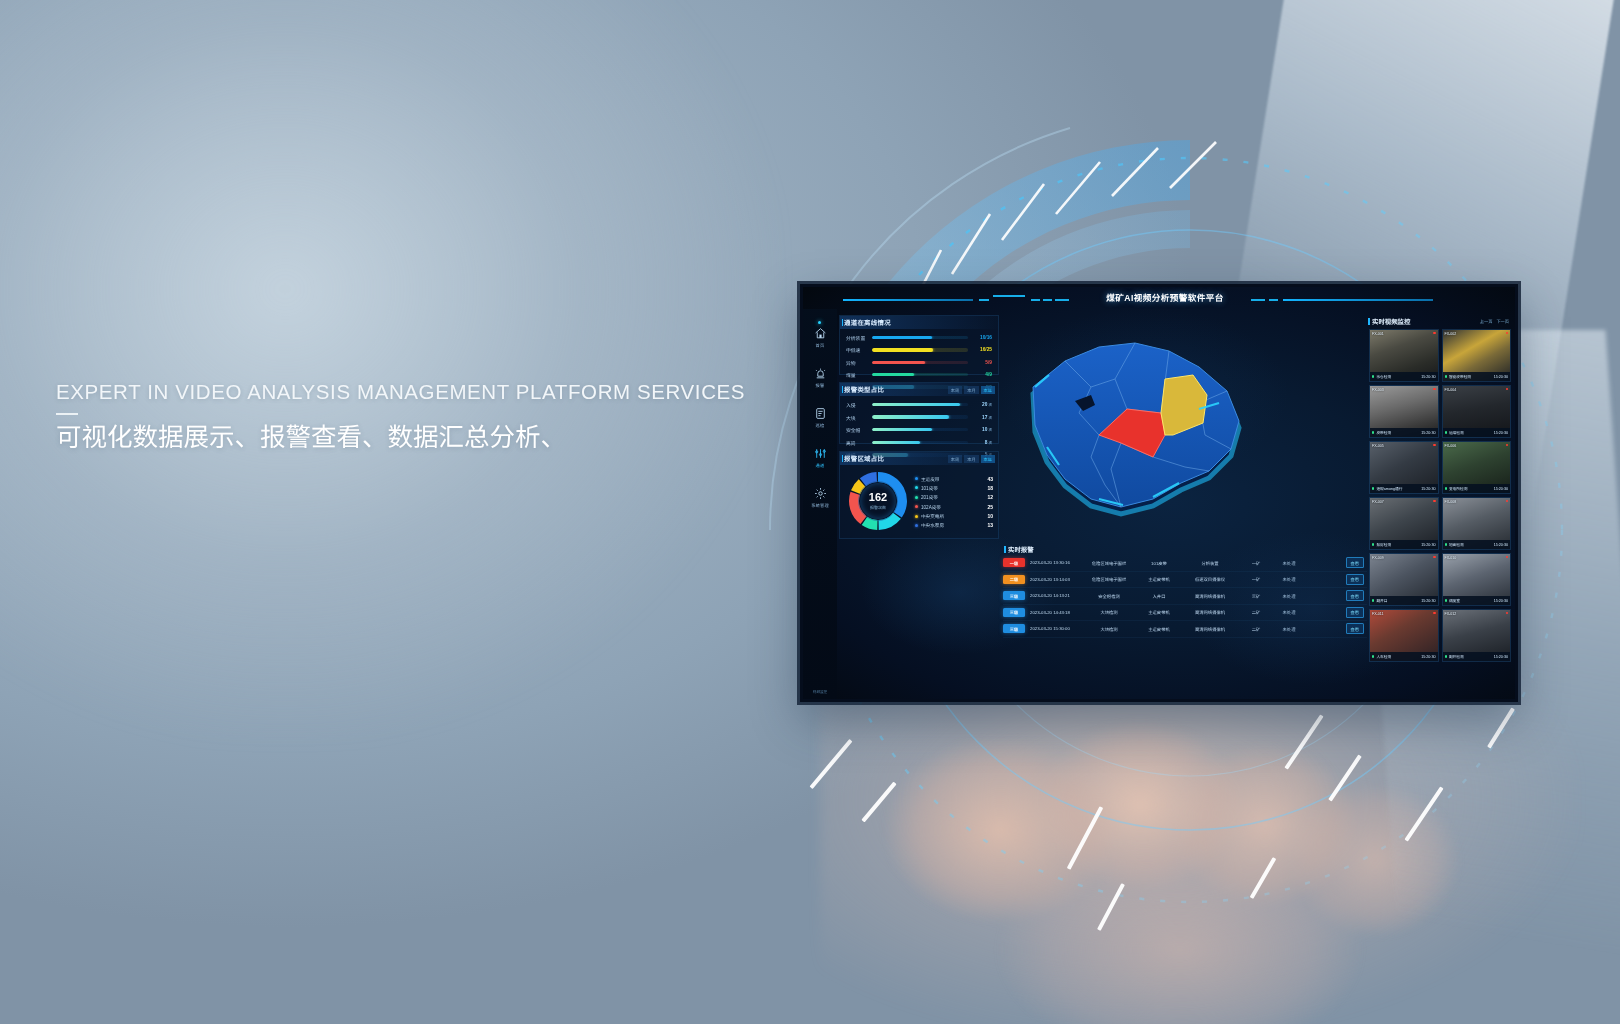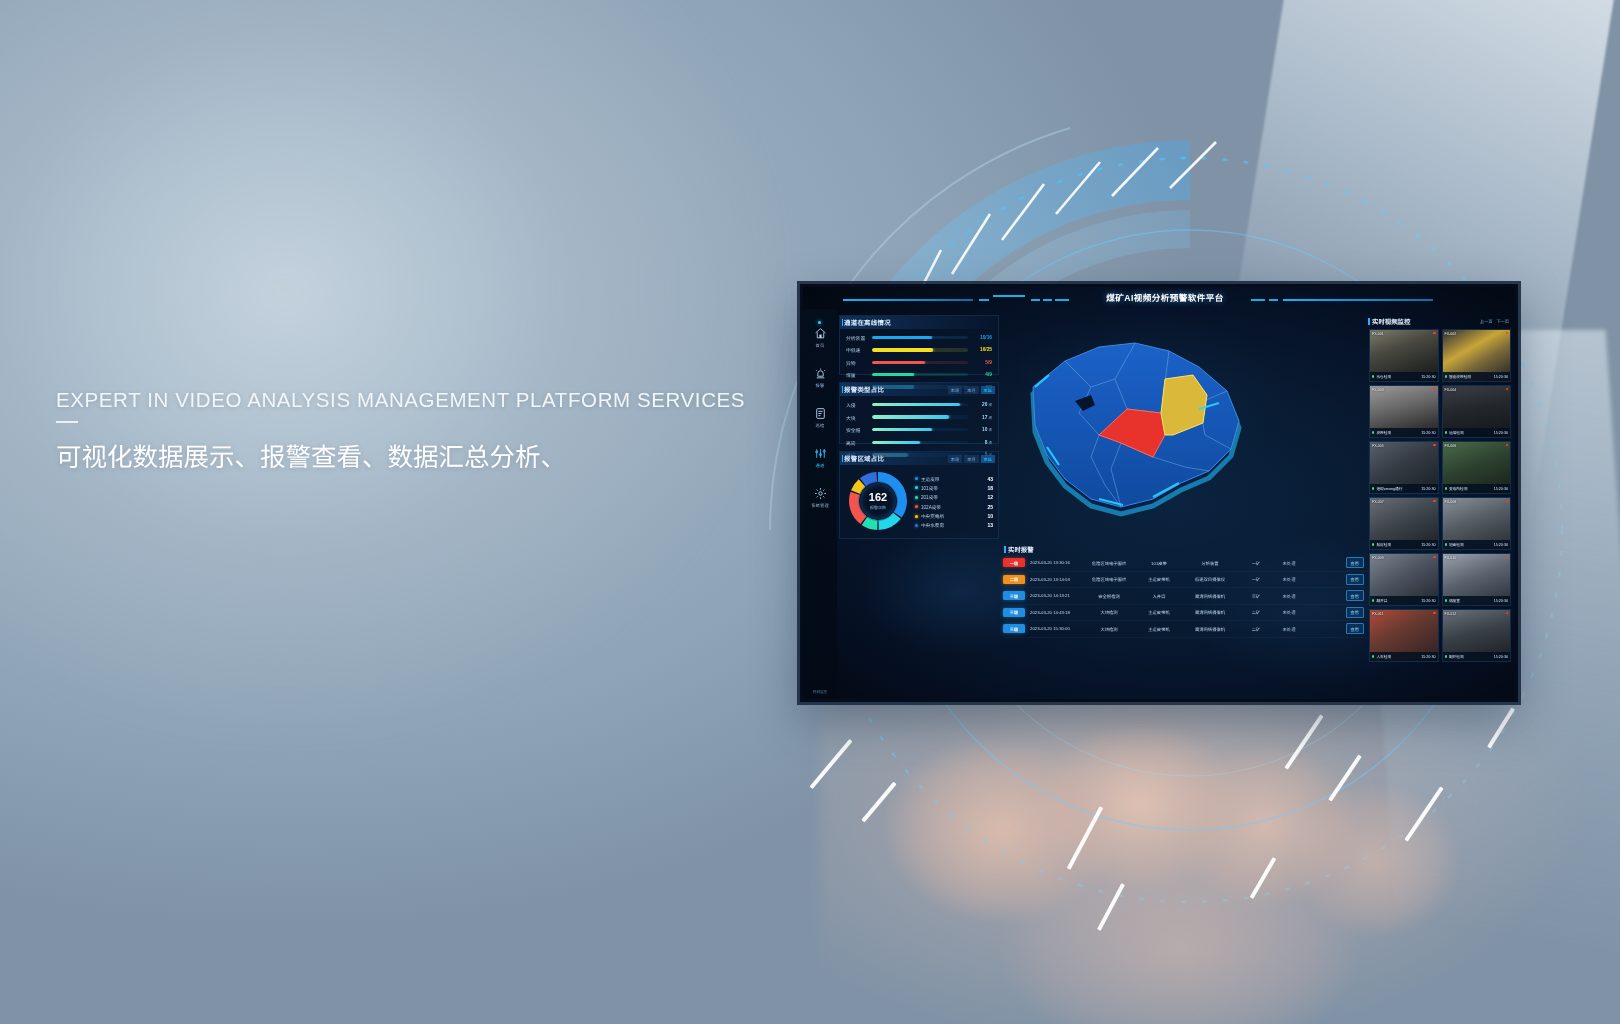--- a/index.html
+++ b/index.html
@@ -64,25 +64,25 @@
   }
 
   
   .copy{ position:absolute; left:56px; top:366px; width:760px; }
   .headline{
     font-size:58px; line-height:1.06; font-weight:bold; color:#fff;
     letter-spacing:1px; text-shadow:0 2px 10px rgba(60,80,100,.28);
     white-space:nowrap;
   }
   .subhead{
-    margin-top:22px; font-size:20.5px; color:#f2f6f9; letter-spacing:.6px;
+    margin-top:14px; font-size:20.5px; color:#f2f6f9; letter-spacing:.6px;
     font-weight:400; text-shadow:0 1px 4px rgba(60,80,100,.22);
   }
   .rule{ margin-top:9px; width:22px; height:2px; background:#eef3f7; opacity:.95; }
-  .blurb{ margin-top:12px; }
+  .blurb{ }
   .blurb p{
     font-size:25.5px; line-height:1.78; color:#ffffff; font-weight:400;
     text-shadow:0 1px 5px rgba(60,80,100,.24);
   }
 
   
   .monitor{
     position:absolute; left:800px; top:284px; width:718px; height:418px;
     background:#050d1c;
     box-shadow:0 18px 44px rgba(30,50,72,.40), 0 0 0 3px rgba(22,36,56,.85);

